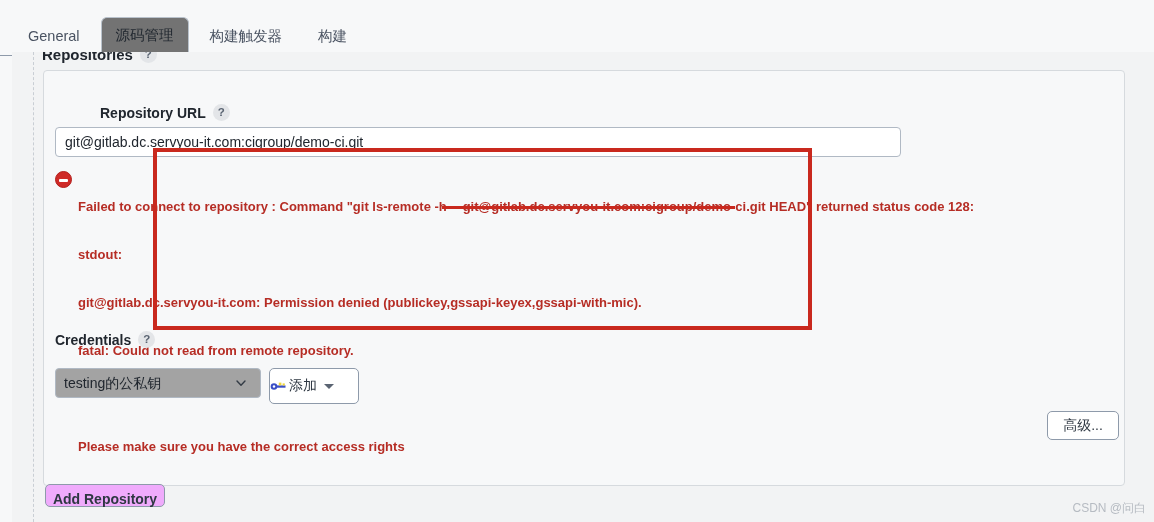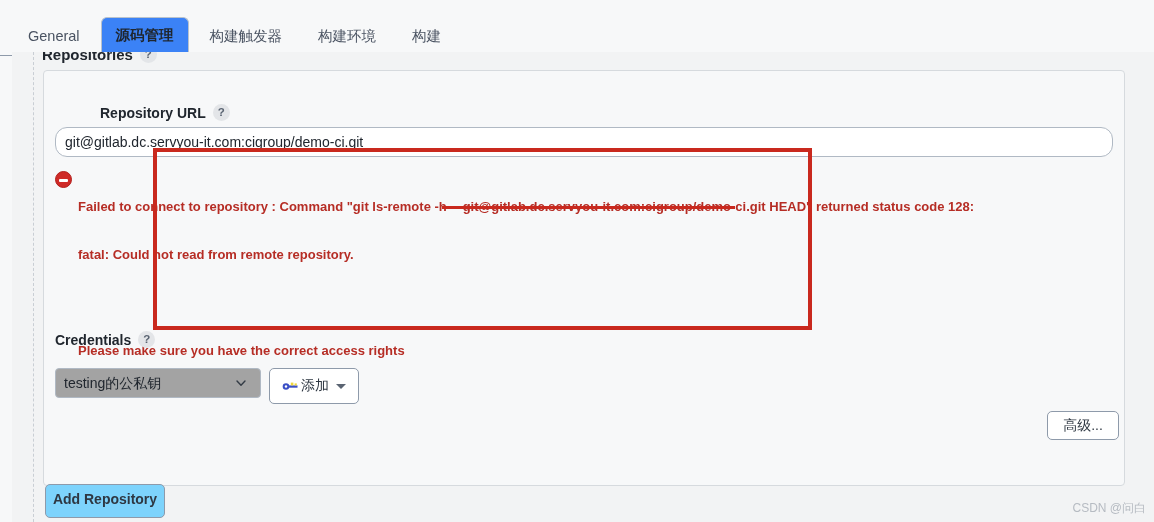--- a/index.html
+++ b/index.html
@@ -40,23 +40,23 @@
     padding: 9px 14px 10px 14px;
     margin: 0 3px;
     line-height: 17px;
     cursor: pointer;
     border: 1px solid transparent;
     border-bottom: none;
     box-sizing: border-box;
     white-space: nowrap;
   }
   .tab.active {
-    background: #3b82f6;
+    background: #737373;
     color: #1f262e;
-    font-weight: bold;
+    font-weight: normal;
     border: 1px solid #b9c2cc;
     border-bottom: 1px solid #ffffff;
     border-radius: 6px 6px 0 0;
     margin-bottom: -1px;
     padding-bottom: 11px;
   }
 
   
   .page {
     position: absolute;
@@ -133,25 +133,25 @@
     color: #20262e;
     white-space: nowrap;
   }
   .label-repo-url { left: 11px; top: 33px; padding-left: 45px; }
   .label-credentials { left: 11px; top: 260px; }
 
   .url-input {
     position: absolute;
     left: 11px;
     top: 56px;
-    width: 1058px;
+    width: 846px;
     height: 30px;
     box-sizing: border-box;
     border: 1px solid #b0b9c4;
-    border-radius: 12px;
+    border-radius: 4px;
     background: #ffffff;
     font-family: "Liberation Sans", "DejaVu Sans", sans-serif;
     font-size: 14px;
     color: #20262e;
     padding: 0 9px;
     outline: none;
   }
 
   
   .error-block {
@@ -233,24 +233,23 @@
     font-size: 14px;
     color: #2e3742;
     cursor: pointer;
     white-space: nowrap;
   }
   .btn-add-cred {
     left: 225px;
     top: 297px;
     width: 90px;
     height: 36px;
-    padding: 16px;
+    padding: 0;
     display: flex;
     align-items: center;
-    justify-content: center;
     gap: 2px;
   }
   .key-icon { width: 17px; height: 12px; flex: 0 0 auto; }
   .key-icon svg { display: block; }
   .caret-down {
     width: 0; height: 0;
     border-left: 5px solid transparent;
     border-right: 5px solid transparent;
     border-top: 5px solid #5a6472;
     margin-left: 5px;
@@ -264,25 +263,25 @@
     height: 29px;
     text-align: center;
     line-height: 27px;
   }
 
   .btn-add-repo {
     position: absolute;
     left: 33px;
     top: 432px;
     width: 120px;
-    height: 34px;
+    height: 23px;
     box-sizing: border-box;
     border: 1px solid #8e9aaa;
     border-radius: 5px;
-    background: #7dd3fc;
+    background: #f0abfc;
     font-family: "Liberation Sans", "DejaVu Sans", sans-serif;
     font-size: 14px;
     font-weight: bold;
     color: #2e3742;
     text-align: center;
     line-height: 29px;
     cursor: pointer;
   }
 
   
@@ -340,21 +339,20 @@
   }
 </style>
 </head>
 <body>
 
 <div class="tabbar">
   <div class="tabs">
     <div class="tab">General</div>
     <div class="tab active">源码管理</div>
     <div class="tab">构建触发器</div>
-    <div class="tab">构建环境</div>
     <div class="tab">构建</div>
   </div>
 </div>
 
 <div class="page">
   <div class="content-col">
 
     <div class="guide-rule"></div>
 
     <div class="section-title">
@@ -366,20 +364,22 @@
       <div class="field-label label-repo-url">
         <span>Repository URL</span><span class="help-badge">?</span>
       </div>
 
       <input class="url-input" type="text" value="git@gitlab.dc.servyou-it.com:cigroup/demo-ci.git" style="">
 
       <div class="error-block">
         <span class="error-icon"></span>
         <div class="error-text">
           <span class="ln">Failed to connect to repository : Command "git ls-remote -h -- git@gitlab.dc.servyou-it.com:cigroup/demo-ci.git HEAD" returned status code 128:</span>
+          <span class="ln">stdout:</span>
+          <span class="ln">git@gitlab.dc.servyou-it.com: Permission denied (publickey,gssapi-keyex,gssapi-with-mic).</span>
           <span class="ln">fatal: Could not read from remote repository.</span>
           <span class="ln blank"></span>
           <span class="ln">Please make sure you have the correct access rights</span>
           
         </div>
       </div>
 
       <div class="field-label label-credentials">
         <span>Credentials</span><span class="help-badge">?</span>
       </div>

